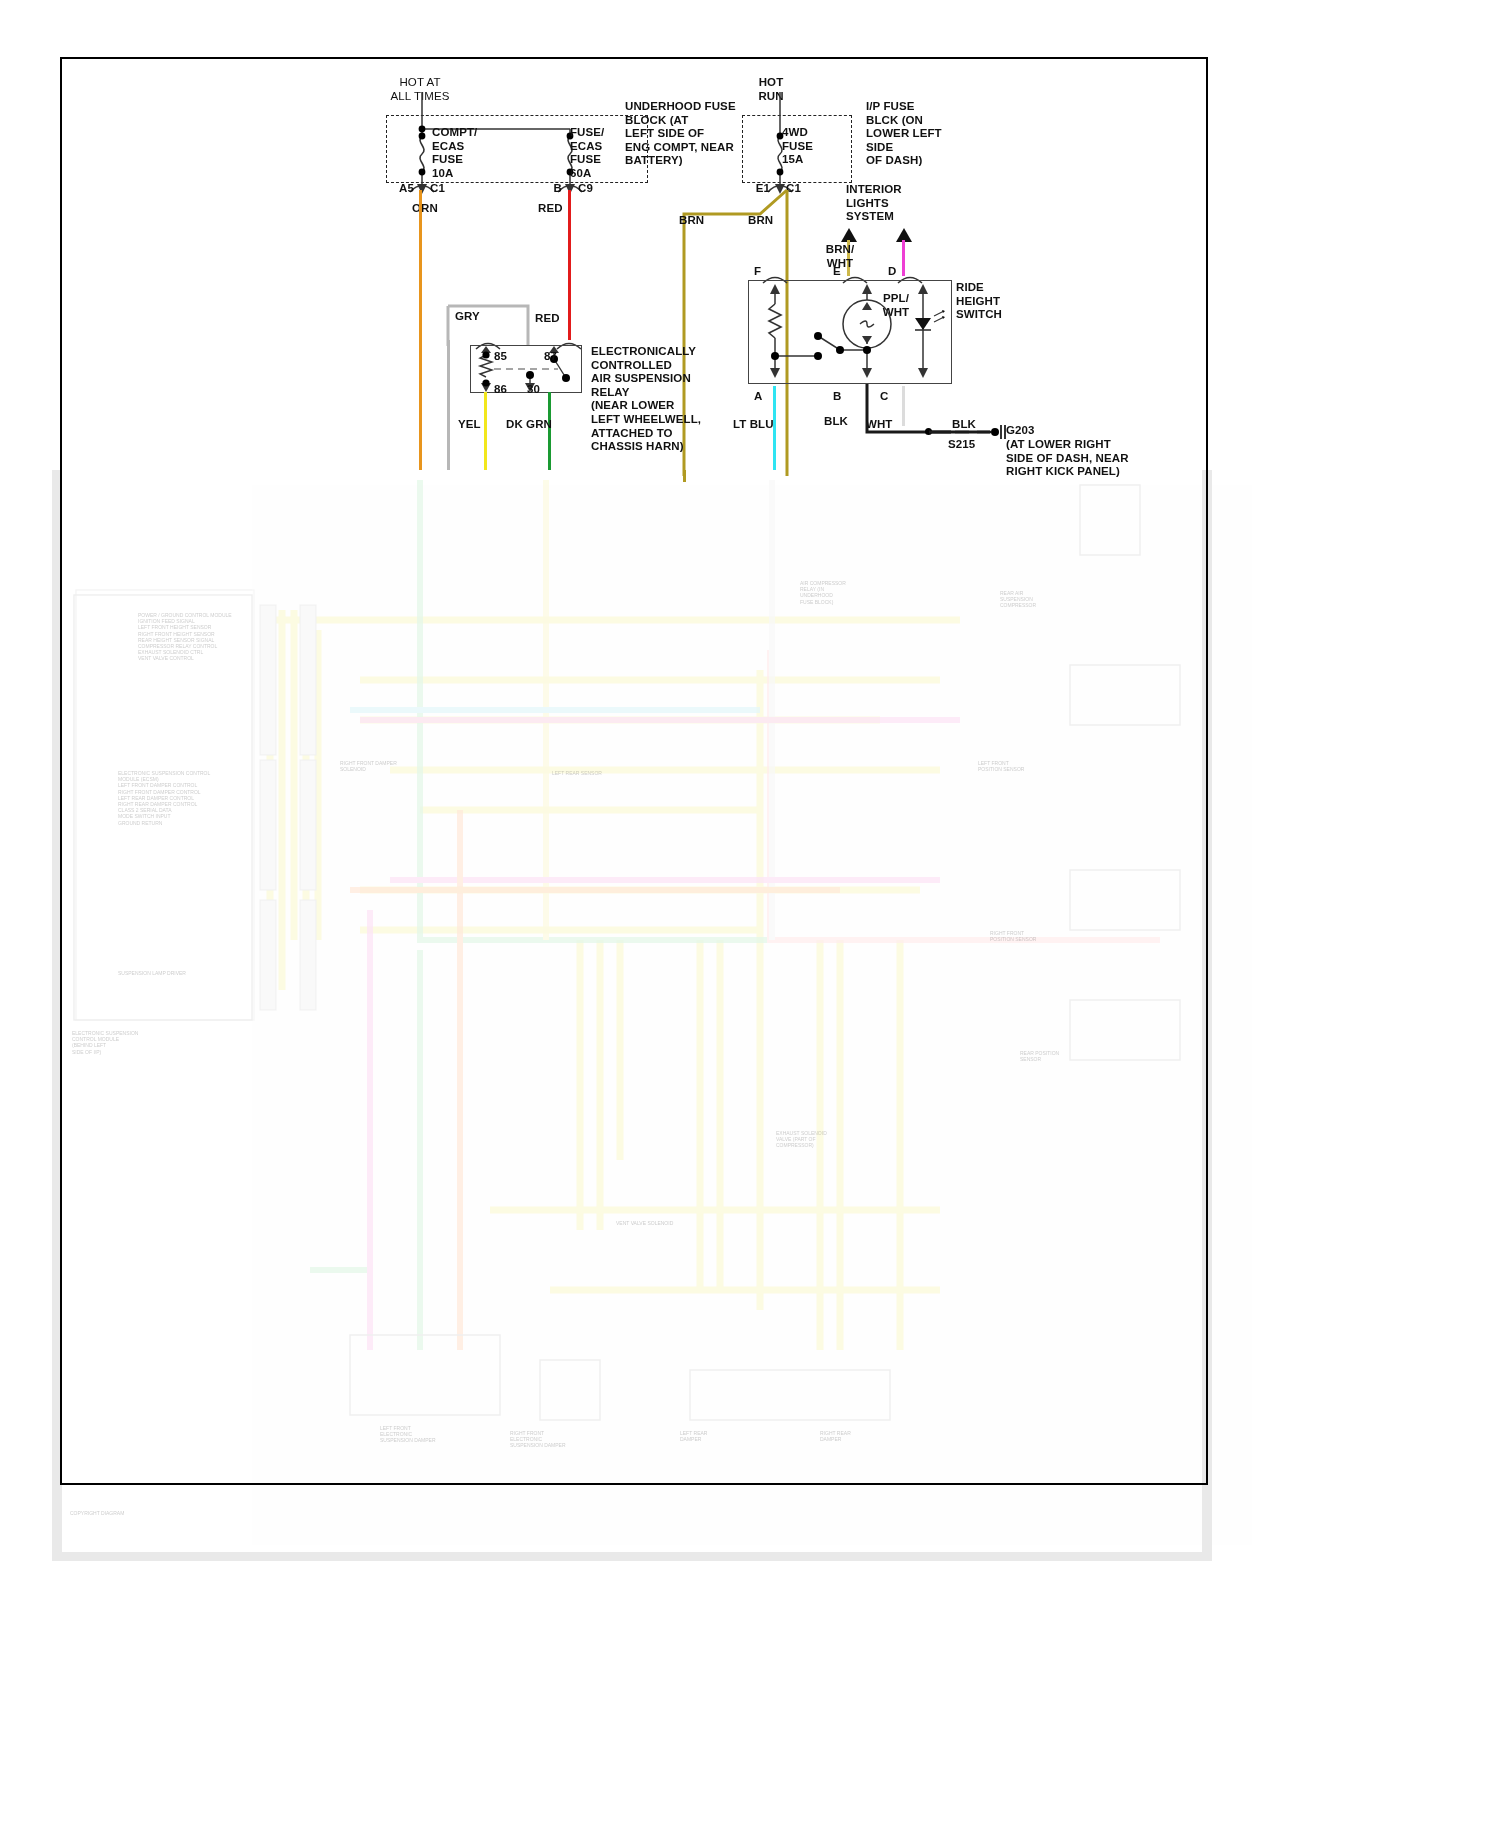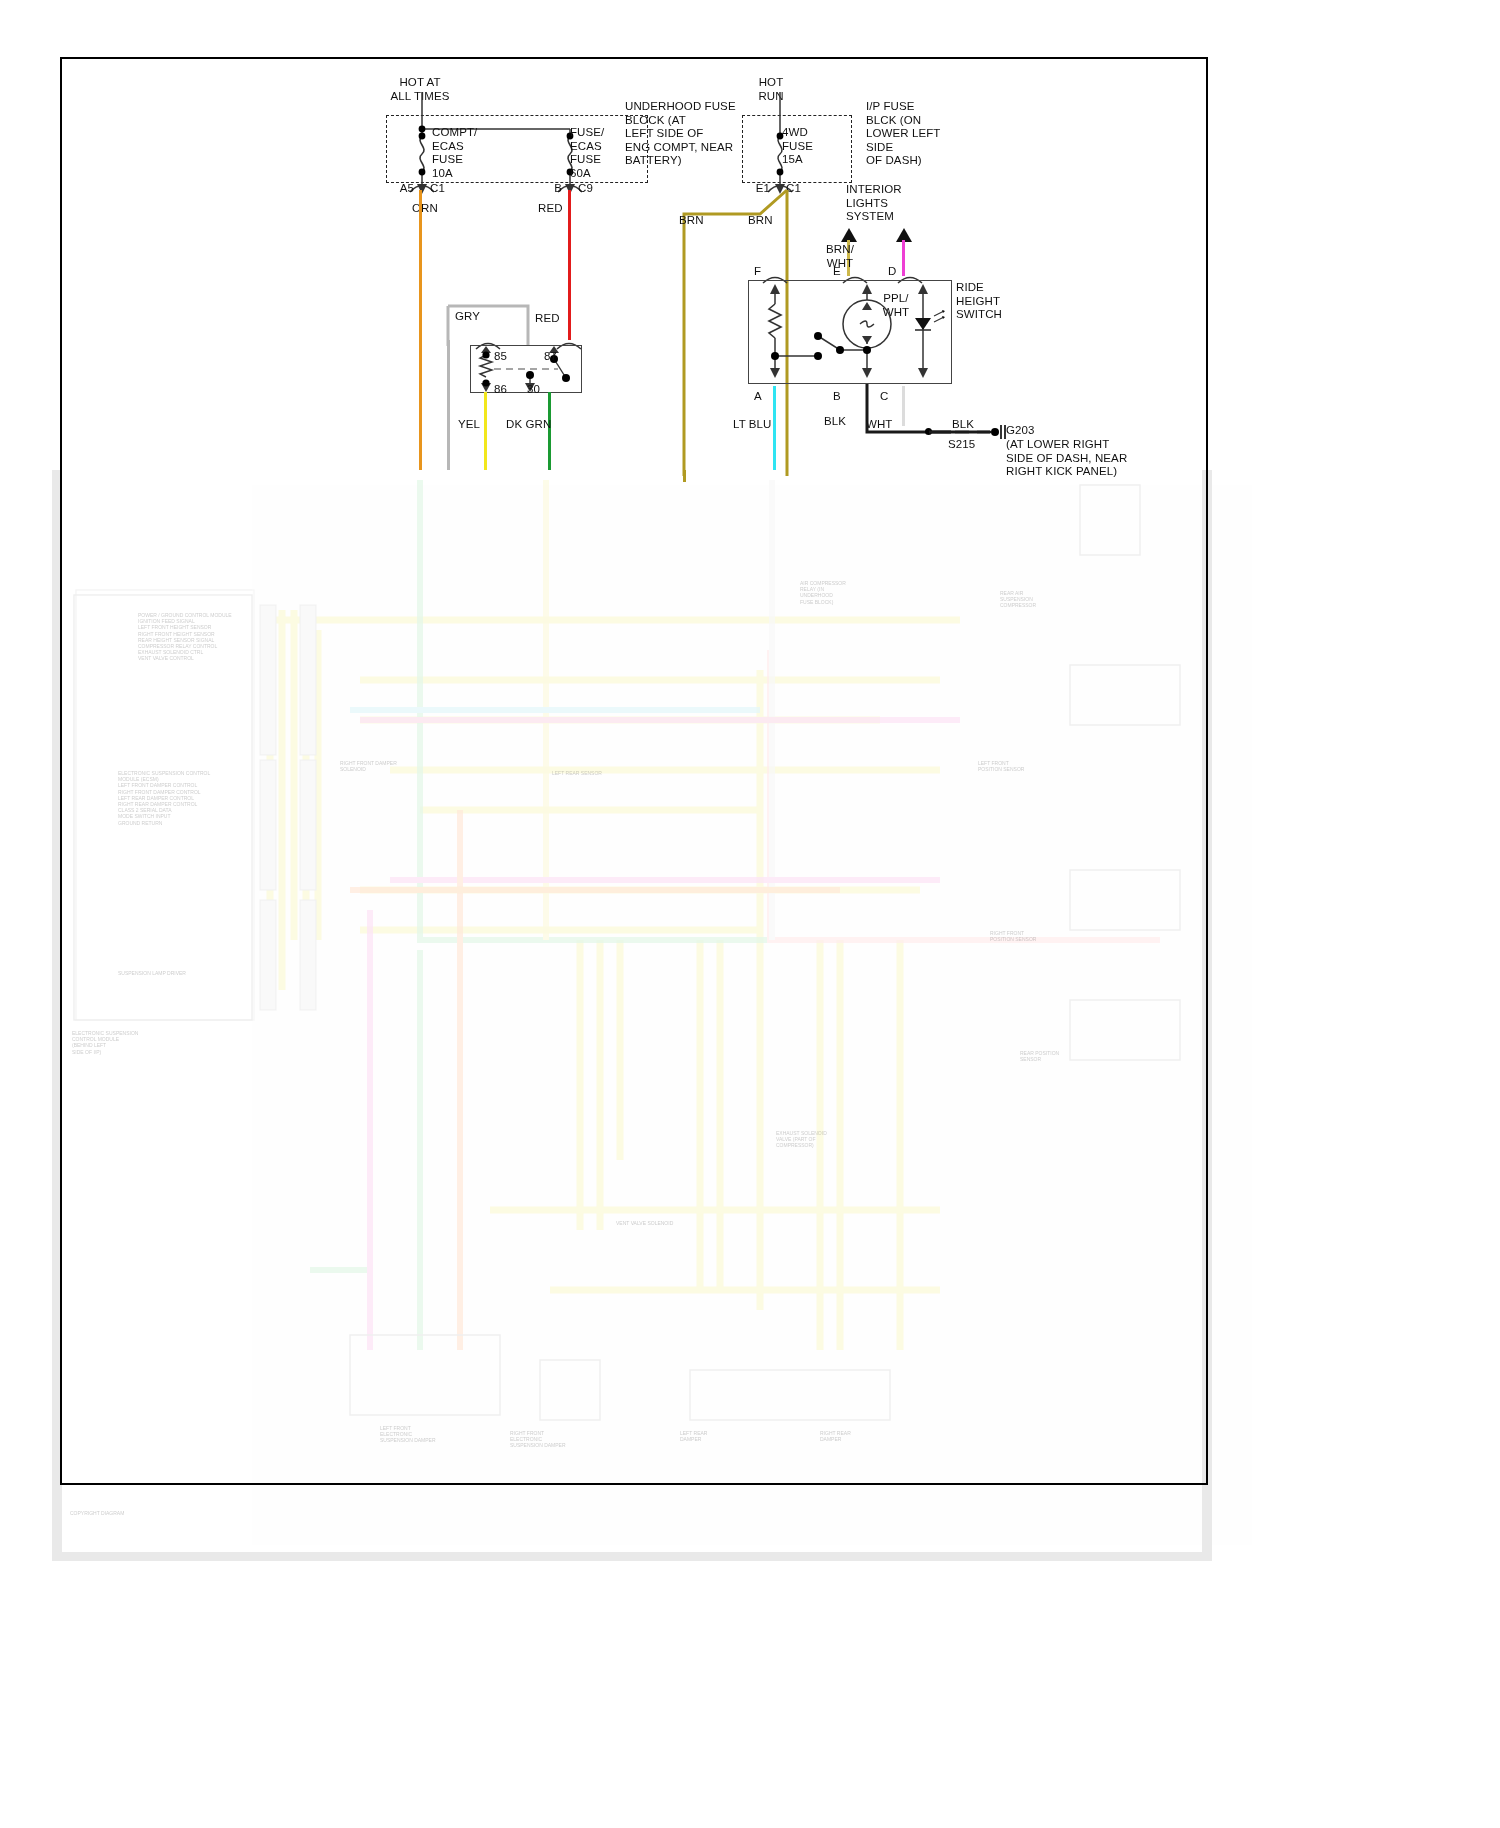--- a/index.html
+++ b/index.html
@@ -6,21 +6,21 @@
   body{font-family:"Liberation Sans", sans-serif;}
   #page{position:relative;width:1500px;height:1828px;background:#ffffff;overflow:hidden;}
 
   
   #outer-frame{position:absolute;left:60px;top:57px;width:1148px;height:1428px;border:2px solid #000;box-sizing:border-box;}
 
   
   #faded-layer{position:absolute;left:60px;top:470px;width:1148px;height:1090px;opacity:.30;}
   #faded-layer2{position:absolute;left:60px;top:470px;width:1148px;height:1090px;opacity:.30;}
 
-  .txt{position:absolute;font-size:11.5px;line-height:13.6px;color:#111;white-space:pre;letter-spacing:.1px;}
+  .txt{position:absolute;font-size:11.5px;line-height:13.6px;color:#111;white-space:pre;letter-spacing:.1px;font-weight:bold;}
   .txt.c{text-align:center;}
   .txt.r{text-align:right;}
   .vw{position:absolute;width:3px;} 
 
   .dashbox{position:absolute;border:1.6px dashed #222;box-sizing:border-box;}
   .solidbox{position:absolute;border:1.6px solid #555;box-sizing:border-box;background:transparent;}
 
   .dot{position:absolute;width:7px;height:7px;border-radius:50%;background:#000;}
   .arrbig{position:absolute;width:0;height:0;border-left:8px solid transparent;border-right:8px solid transparent;border-bottom:14px solid #111;}
 
@@ -425,20 +425,28 @@
       <circle cx="96" cy="33" r="4"></circle>
       <circle cx="60" cy="30" r="4"></circle>
     </g>
   </svg>
 
   <div class="txt" style="left:494px;top:350px;">85</div>
   <div class="txt" style="left:544px;top:350px;">87</div>
   <div class="txt" style="left:494px;top:383px;">86</div>
   <div class="txt" style="left:527px;top:383px;">30</div>
 
+  <div class="txt" style="left:591px;top:345px;">ELECTRONICALLY
+CONTROLLED
+AIR SUSPENSION
+RELAY
+(NEAR LOWER
+LEFT WHEELWELL,
+ATTACHED TO
+CHASSIS HARN)</div>
 
   <div class="vw" style="left:484px;top:392px;height:78px;background:#f2e71d;"></div>
   <div class="vw" style="left:548px;top:392px;height:78px;background:#1a9a32;"></div>
   <div class="txt" style="left:458px;top:418px;">YEL</div>
   <div class="txt" style="left:506px;top:418px;">DK GRN</div>
 
   <div class="vw" style="left:447px;top:340px;height:130px;background:#b7b7b7;"></div>
 
   <div class="vw" style="left:683px;top:470px;height:12px;background:#b09a22;"></div>
 

